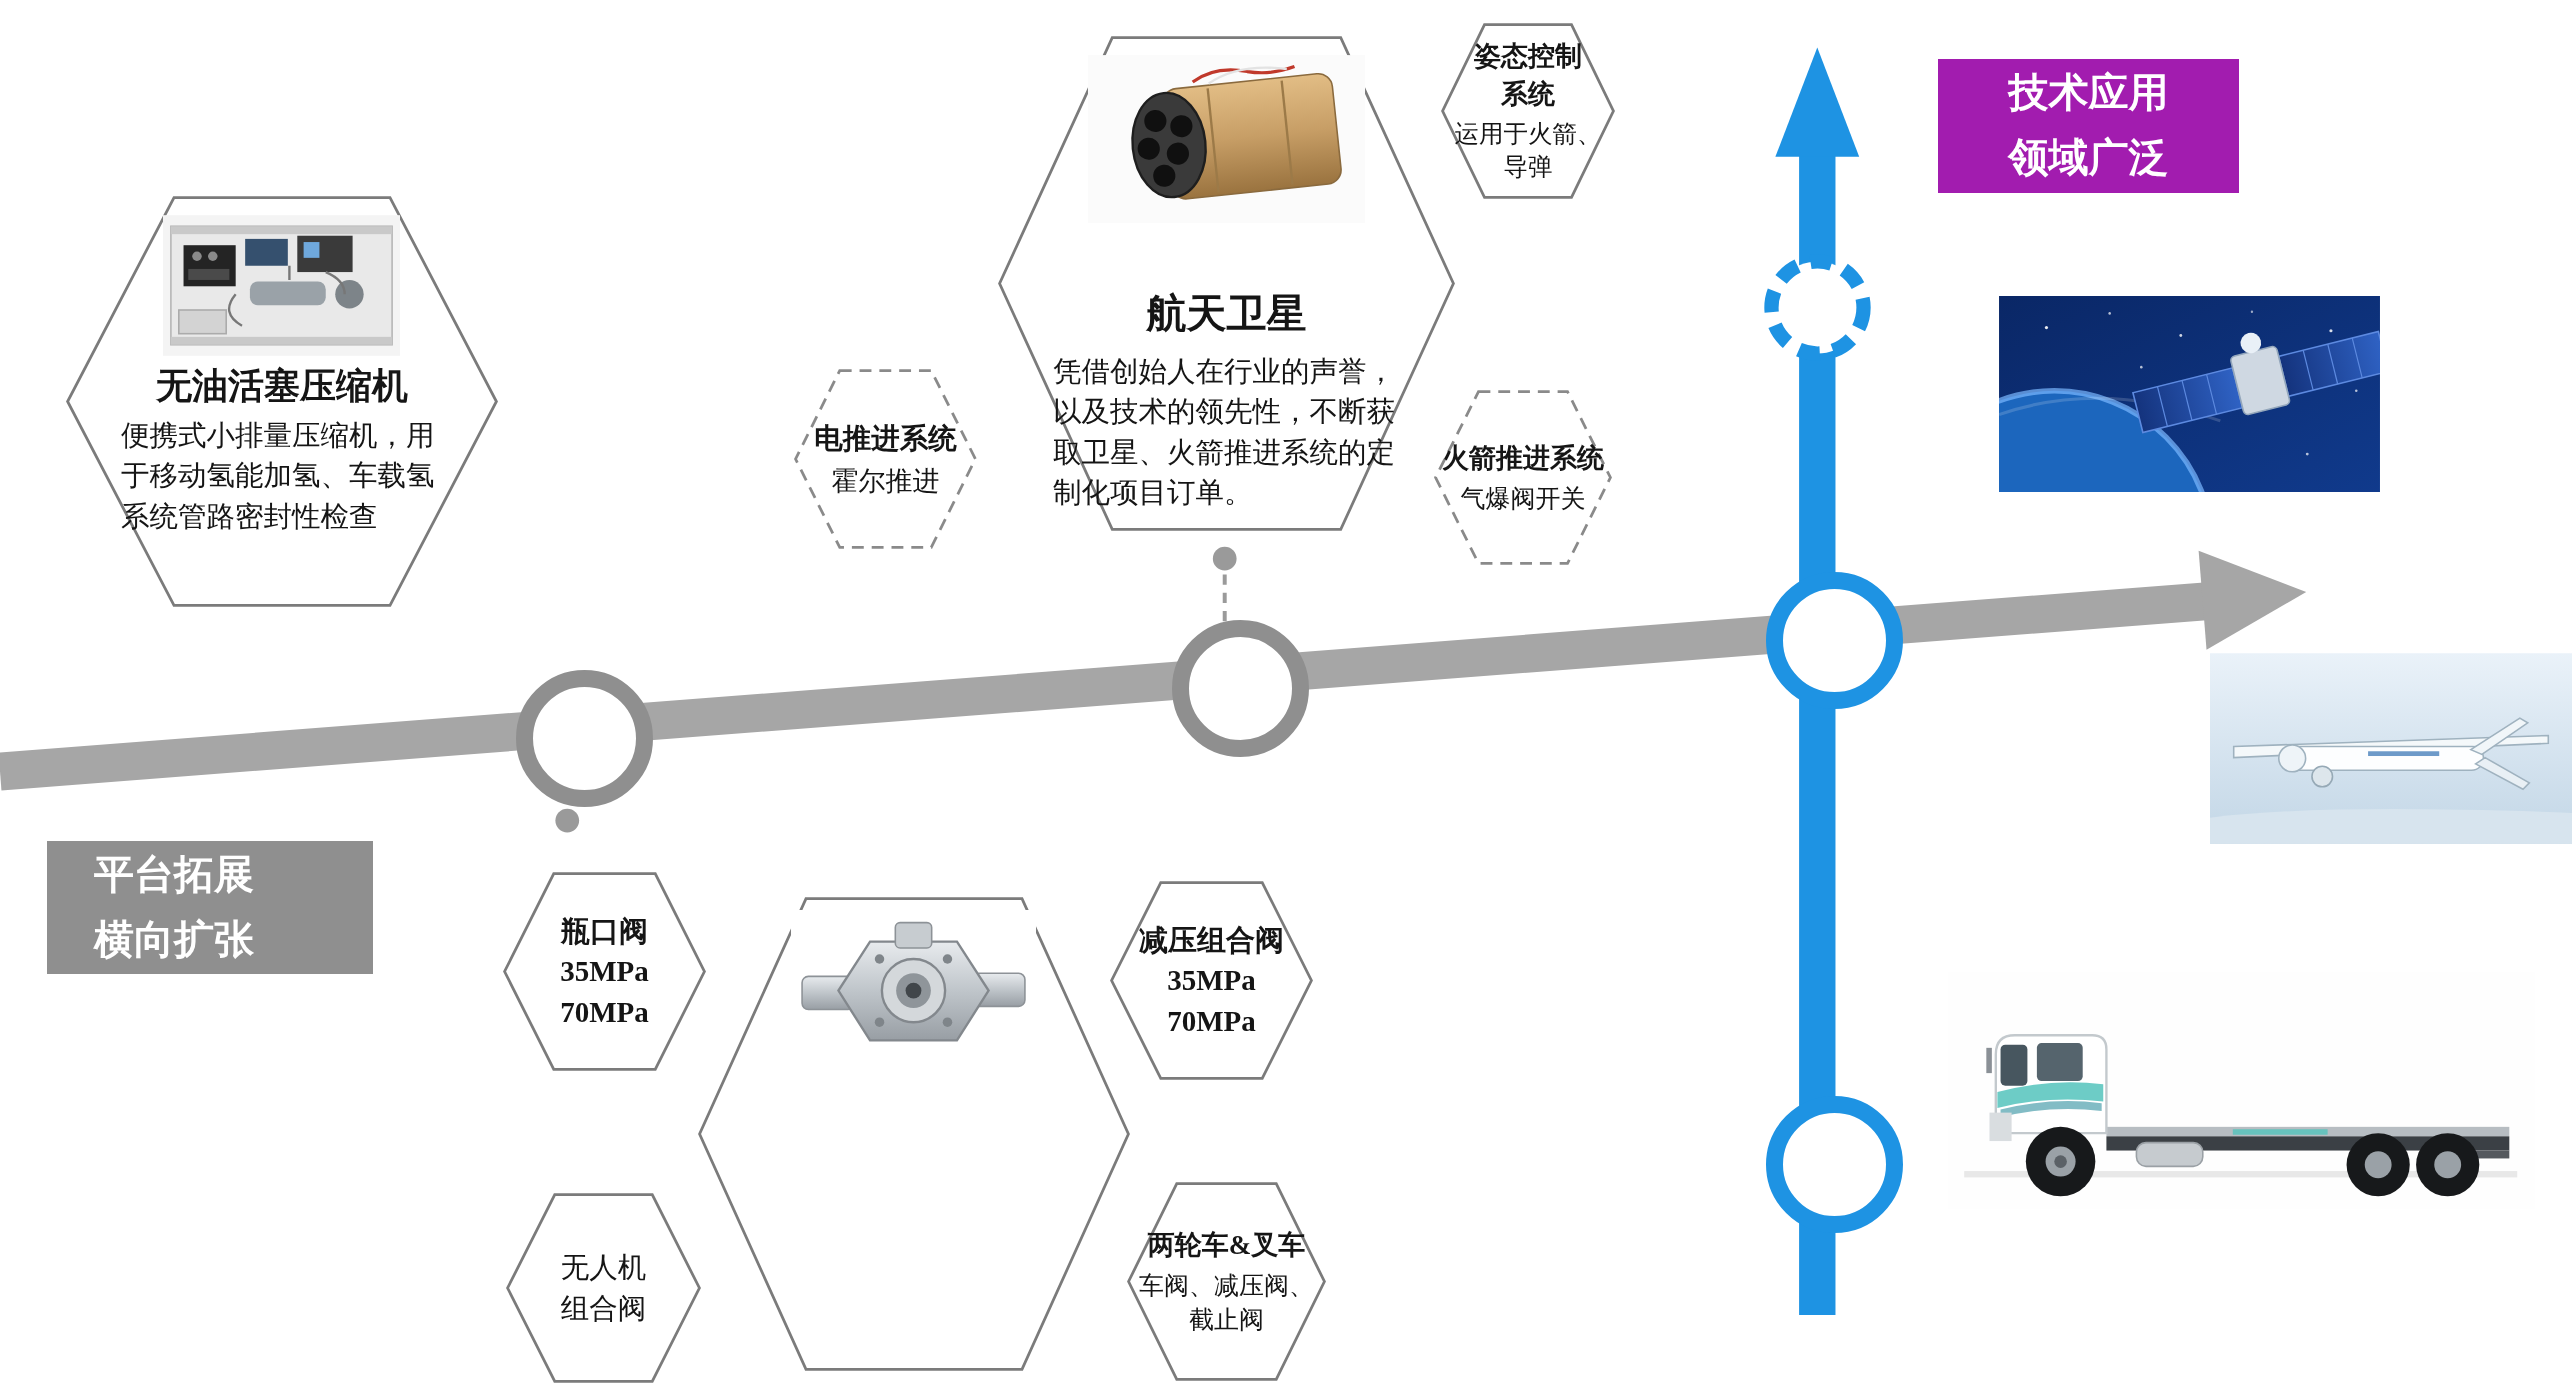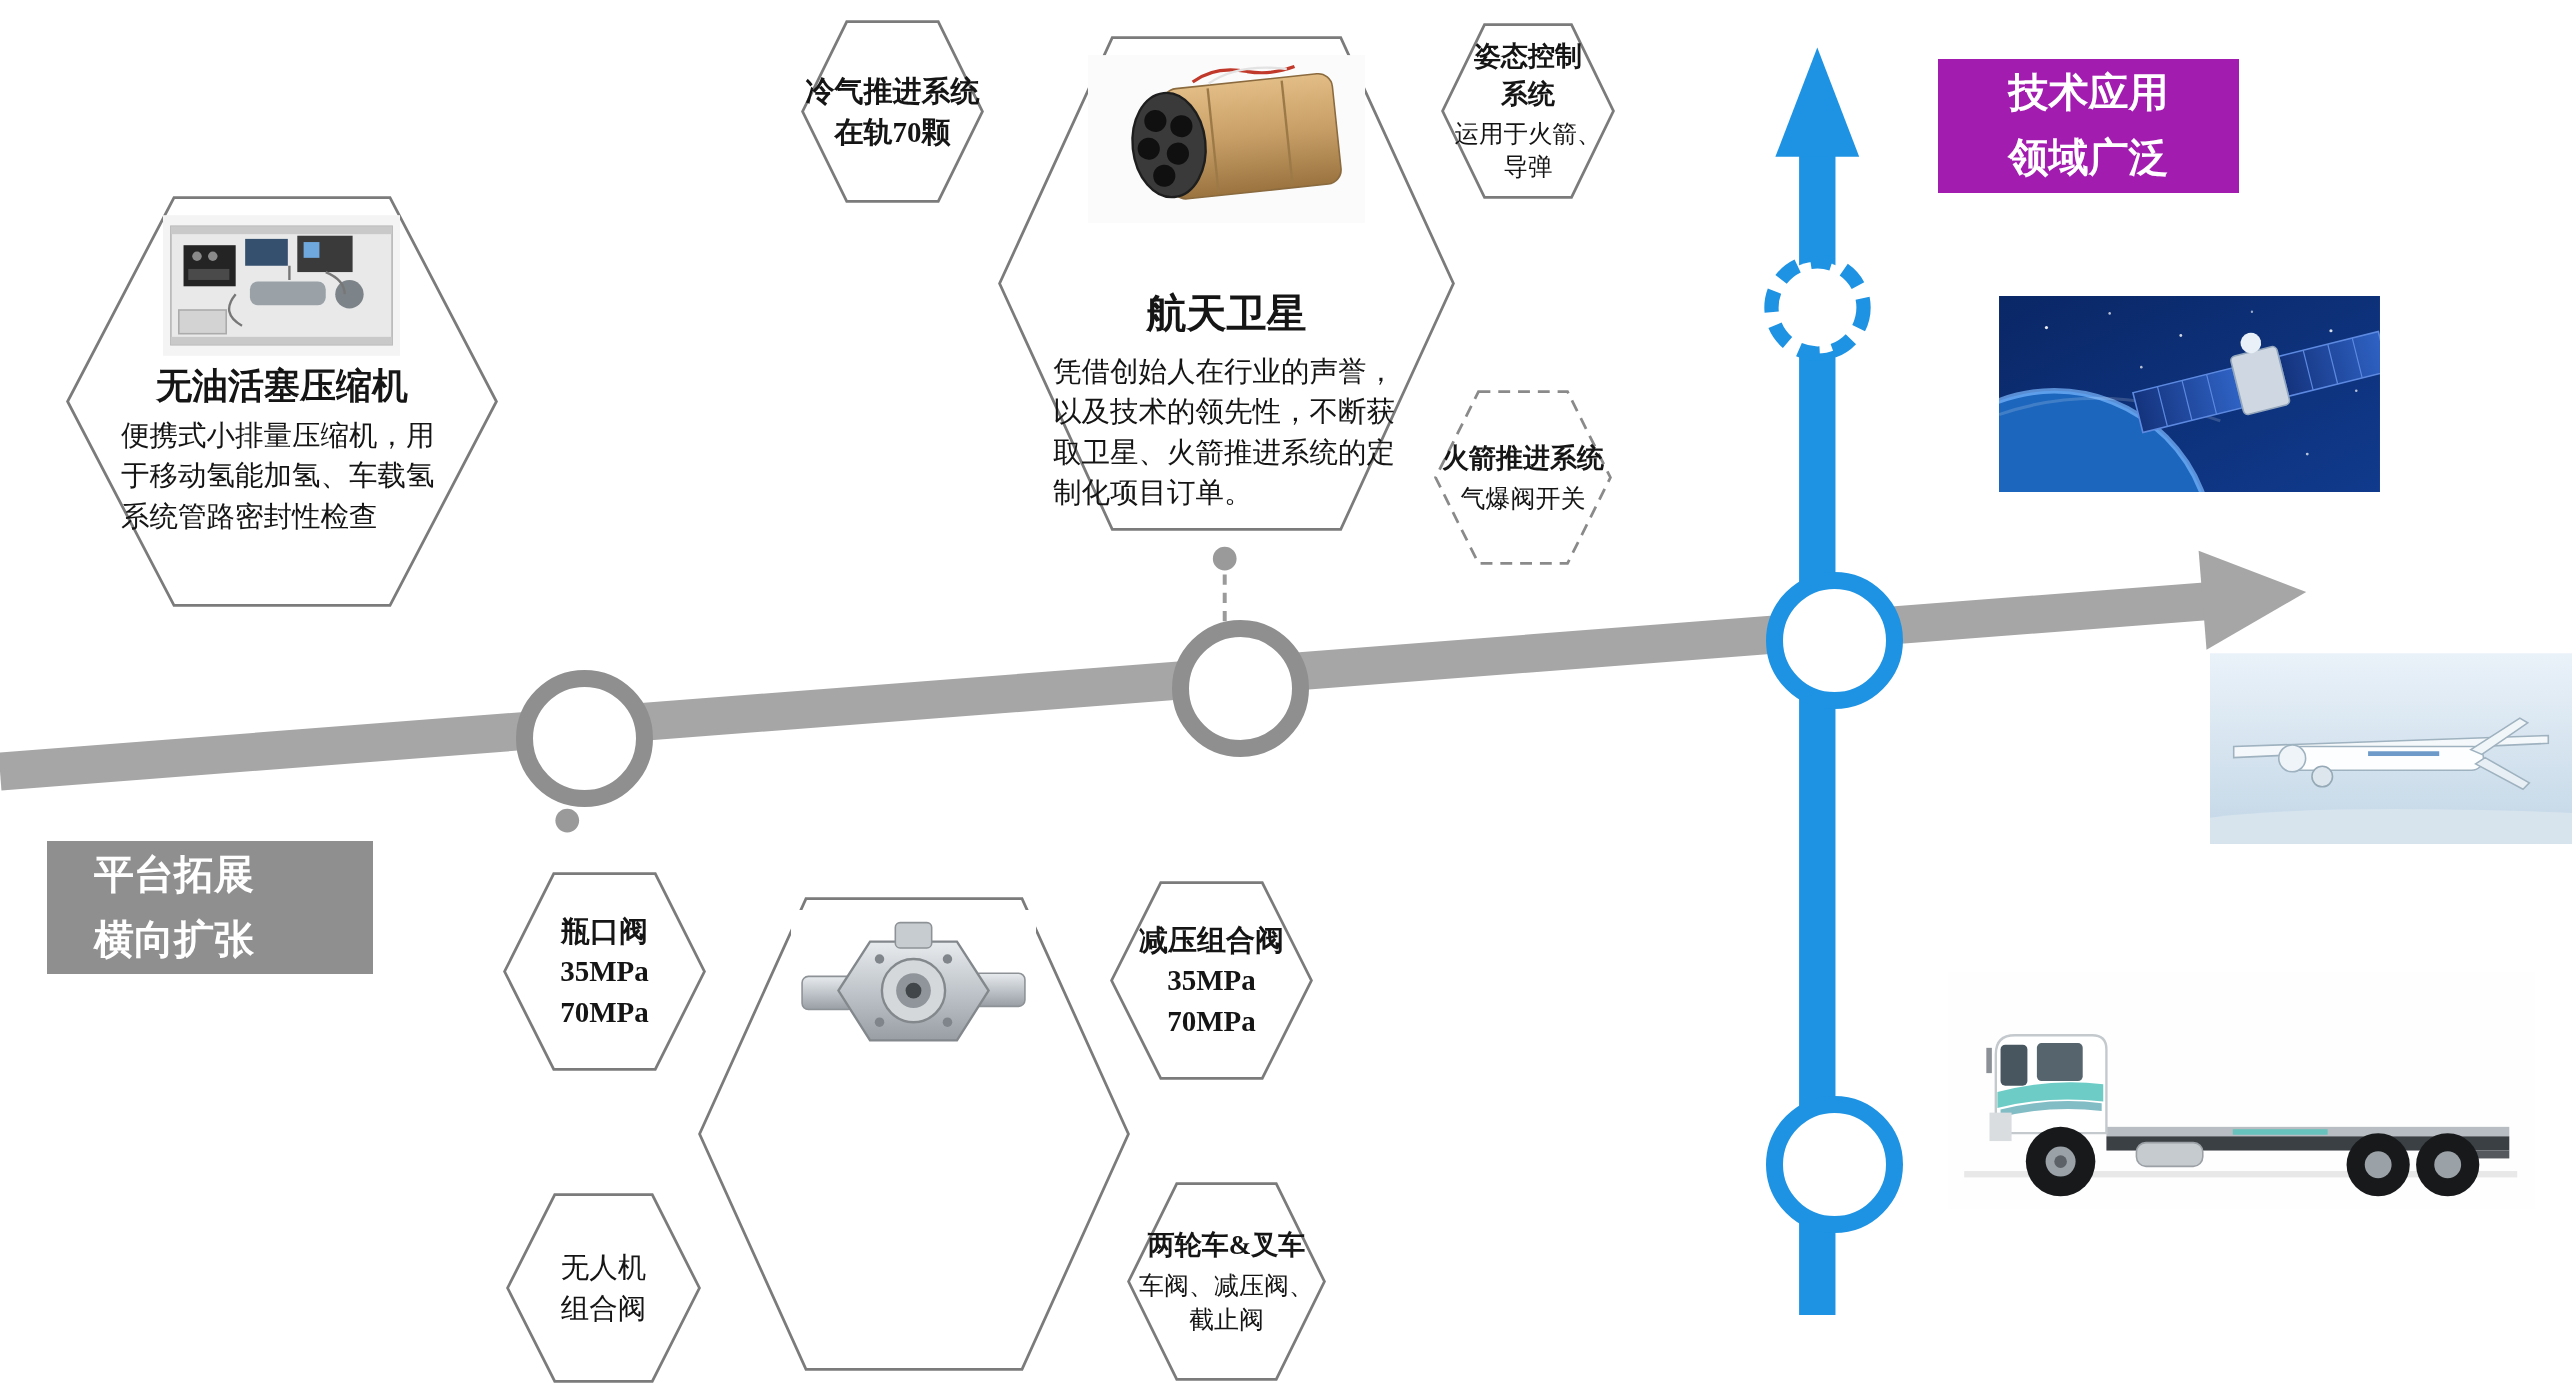--- a/index.html
+++ b/index.html
@@ -63,29 +63,20 @@
         <rect x="110" y="84" width="96" height="30" rx="10" fill="#9aa2a8"></rect>
         <circle cx="236" cy="100" r="18" fill="#7d8489"></circle>
         <path d="M92 100 q-20 24 8 40 M160 64 v18 M206 72 q24 10 24 28" fill="none" stroke="#777" stroke-width="3"></path>
         <rect x="20" y="120" width="60" height="30" fill="#d3d3d3" stroke="#ababab" stroke-width="2"></rect>
       </svg>
       <div class="hex-title" style="top:166px">无油活塞压缩机</div>
       <div class="hex-desc" style="top:220px;left:55px;width:323px">便携式小排量压缩机，用于移动氢能加氢、车载氢系统管路密封性检查</div>
     </div>
   </div>
 
-  <div class="hex" style="left:801px;top:20px;width:183px;height:183px">
-    <svg class="hex-bg" viewBox="0 0 231 231" preserveAspectRatio="none">
-      <polygon points="57.75,2 173.25,2 229,115.5 173.25,229 57.75,229 2,115.5"></polygon>
-    </svg>
-    <div class="hex-flex">
-      <div class="small-title pre">冷气推进系统
-在轨70颗</div>
-    </div>
-  </div>
 
   <div class="hex" style="left:998px;top:36px;width:457px;height:495px">
     <svg class="hex-bg" viewBox="0 0 578 626" preserveAspectRatio="none">
       <polygon points="144.5,2 433.5,2 576,313 433.5,624 144.5,624 2,313"></polygon>
     </svg>
     <div class="hex-content">
       <svg class="photo" style="left:90px;top:19px;width:277px;height:168px" viewBox="0 0 350 212">
         <rect width="350" height="212" fill="#fbfbfb"></rect>
         <defs>
           <linearGradient id="satBodyG" x1="0" y1="0" x2="0" y2="1">
@@ -118,20 +109,29 @@
       <polygon points="55,2 165,2 218,111 165,220 55,220 2,111"></polygon>
     </svg>
     <div class="hex-flex">
       <div class="small-title pre" style="font-size:27px">姿态控制
 系统</div>
       <div class="small-sub pre" style="font-size:24.5px">运用于火箭、
 导弹</div>
     </div>
   </div>
 
+  <div class="hex dashed" style="left:794px;top:369px;width:183px;height:180px">
+    <svg class="hex-bg" viewBox="0 0 231 227" preserveAspectRatio="none">
+      <polygon points="57.75,2 173.25,2 229,113.5 173.25,225 57.75,225 2,113.5"></polygon>
+    </svg>
+    <div class="hex-flex">
+      <div class="small-title pre" style="font-size:28.5px">电推进系统</div>
+      <div class="small-sub pre" style="font-size:27px">霍尔推进</div>
+    </div>
+  </div>
 
   <div class="hex dashed" style="left:1434px;top:390px;width:178px;height:175px">
     <svg class="hex-bg" viewBox="0 0 225 221" preserveAspectRatio="none">
       <polygon points="56.25,2 168.75,2 223,110.5 168.75,219 56.25,219 2,110.5"></polygon>
     </svg>
     <div class="hex-flex">
       <div class="small-title pre" style="font-size:27px">火箭推进系统</div>
       <div class="small-sub pre" style="font-size:25px">气爆阀开关</div>
     </div>
   </div>

